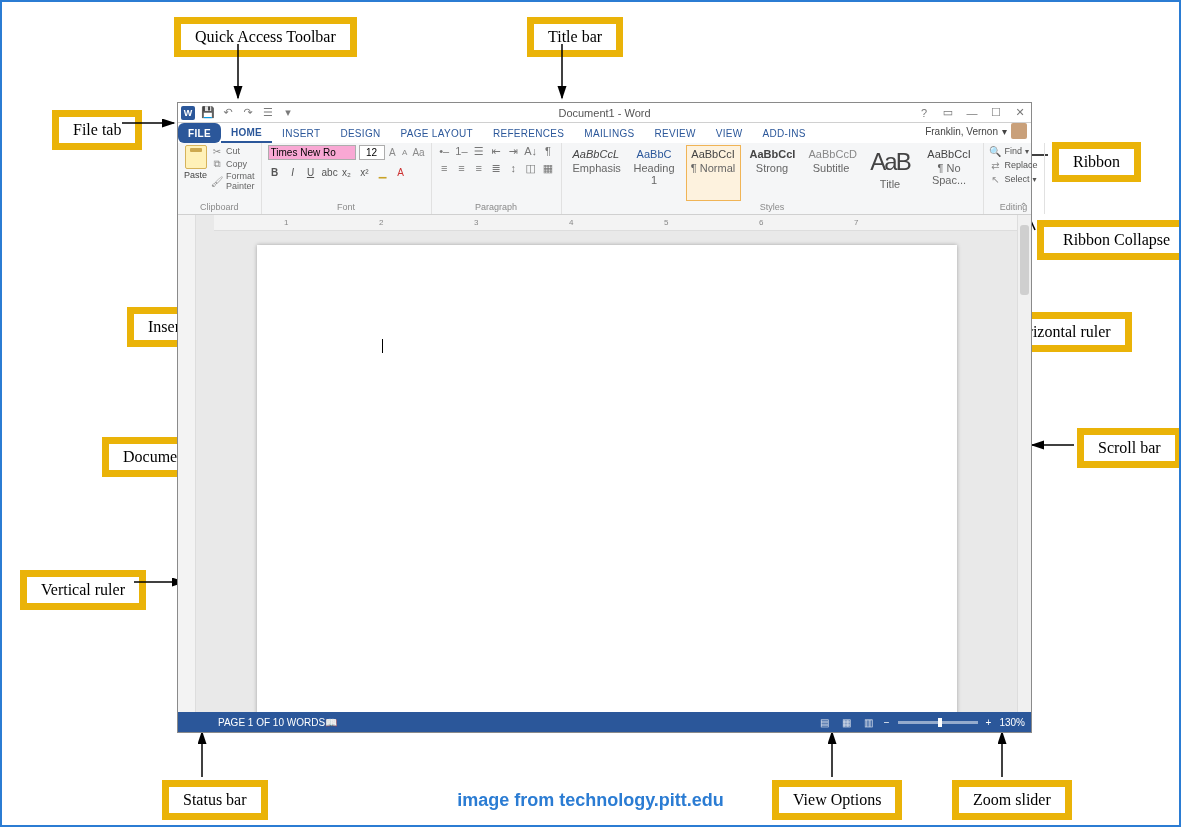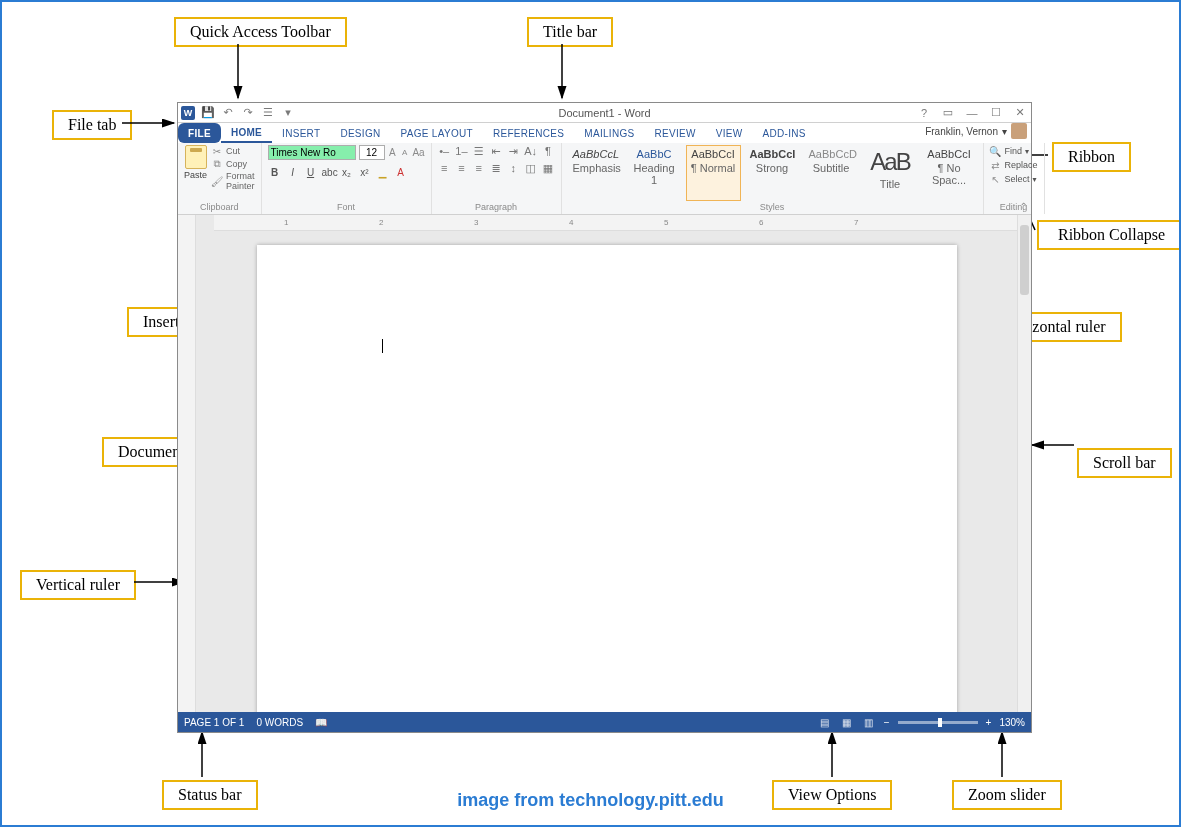--- a/index.html
+++ b/index.html
@@ -7,21 +7,21 @@
     font-family: "Segoe UI", Arial, sans-serif;
     background: #fff;
     width: 1181px;
     height: 827px;
     position: relative;
     border: 2px solid #2b7cd3;
   }
   
   .callout {
     position: absolute;
-    border: 2px solid #eab308;
+    border: 7px solid #eab308;
     background: #fff;
     padding: 4px 14px;
     font-size: 16px;
     font-family: "Times New Roman", serif;
     white-space: nowrap;
   }
   .arrow-svg { position: absolute; pointer-events: none; }
 
   
   .word {
@@ -71,21 +71,21 @@
   .gbody { flex:1; display:flex; gap:4px; }
 
   .clip-paste { display:flex; flex-direction:column; align-items:center; gap:1px;text-align:center; }
   .clip-paste .pico { width:22px; height:24px; background:#fff1b8; border:1px solid #d6b35b; border-radius:2px; position:relative;}
   .clip-paste .pico::after{content:"";position:absolute;left:4px;right:4px;top:2px;height:4px;background:#cda94f;border-radius:1px;}
   .clip-links { display:flex; flex-direction:column; gap:1px; font-size:9px; color:#666; }
   .clip-links .row { display:flex; align-items:center; gap:3px; }
   .mini-ico { width:12px;height:12px;display:inline-flex;align-items:center;justify-content:center;color:#8a8a8a;font-size:10px;}
 
   .font-group .top { display:flex; gap:3px; align-items:center; }
-  .fontname { border:1px solid #adadad; background:#86efac; font-size:10px; padding:1px 2px; width:88px; }
+  .fontname { border:1px solid #adadad; background:#f9a8d4; font-size:10px; padding:1px 2px; width:88px; }
   .fontsize { border:1px solid #adadad; background:#fff; font-size:10px; padding:1px 2px; width:26px; text-align:center;}
   .btnrow { display:flex; gap:4px; margin-top:3px; font-size:10px; color:#555; }
   .btnrow span { width:14px; text-align:center; cursor:pointer;}
   .fb-b{font-weight:bold;} .fb-i{font-style:italic;} .fb-u{text-decoration:underline;}
 
   .para-group .prow { display:flex; gap:4px; font-size:11px; color:#777; }
   .para-group .prow span{ width:14px; text-align:center; cursor:pointer;}
 
   .styles-group .gbody { gap:4px; }
   .style-tile { border:1px solid transparent; padding:2px 4px; text-align:center; width:55px; cursor:pointer;}
@@ -116,21 +116,21 @@
     position:relative;
   }
   .caret { position:absolute; left:125px; top:94px; width:1px; height:14px; background:#000; }
 
   .vscroll { width:14px; background:#f0f0f0; border-left:1px solid #ddd; position:relative;}
   .vscroll .thumb{ position:absolute; left:2px; right:2px; top:10px; height:70px; background:#cfcfcf; border-radius:3px;}
 
   .statusbar {
     height:20px; background:#2b579a; color:#fff; display:flex; align-items:center; font-size:10px; padding:0 6px; justify-content:space-between;
   }
-  .status-left{ display:flex; gap:12px; align-items:center;}
+  .status-left{ display:flex; align-items:center;margin-left:34px;}
   .status-right{ display:flex; gap:8px; align-items:center;}
   .view-btn { width:14px; height:14px; display:inline-flex; align-items:center; justify-content:center; opacity:.85; cursor:pointer;}
   .zoom-slider { width:80px; height:3px; background:rgba(255,255,255,.5); position:relative; }
   .zoom-slider .zthumb{ position:absolute; left:50%; top:-3px; width:4px; height:9px; background:#fff;}
   .zminus,.zplus{ cursor:pointer; }
 
   .attribution {
     position:absolute; left:50%; transform:translateX(-50%);
     bottom:14px; color:#2b7cd3; font-weight:bold; font-size:18px; font-family: Arial, sans-serif;
   }
@@ -139,21 +139,21 @@
 <body>
 
 <div class="callout" style="left:172px; top:15px;">Quick Access Toolbar</div>
 <div class="callout" style="left:525px; top:15px;">Title bar</div>
 <div class="callout" style="left:50px; top:108px;">File tab</div>
 <div class="callout" style="left:1050px; top:140px;">Ribbon</div>
 <div class="callout" style="left:1035px; top:218px;padding-left:19px;">Ribbon Collapse</div>
 <div class="callout" style="left:125px; top:305px;">Insertion point</div>
 <div class="callout" style="left:985px; top:310px;">Horizontal ruler</div>
 <div class="callout" style="left:100px; top:435px;">Document window</div>
-<div class="callout" style="left:1075px; top:446px;">Scroll bar</div>
+<div class="callout" style="left:1075px; top:426px;">Scroll bar</div>
 <div class="callout" style="left:18px; top:568px;">Vertical ruler</div>
 <div class="callout" style="left:160px; top:778px;">Status bar</div>
 <div class="callout" style="left:770px; top:778px;">View Options</div>
 <div class="callout" style="left:950px; top:778px;">Zoom slider</div>
 
 <svg class="arrow-svg" width="1181" height="827">
   <defs>
     <marker id="ah" markerWidth="10" markerHeight="10" refX="8" refY="3" orient="auto">
       <path d="M0,0 L0,6 L9,3 z" fill="#000"></path>
     </marker>

